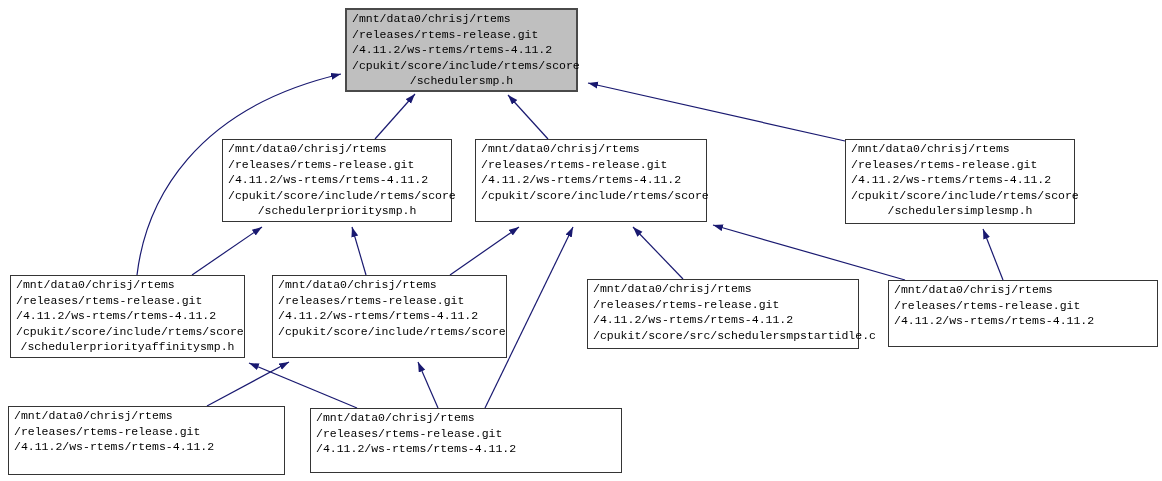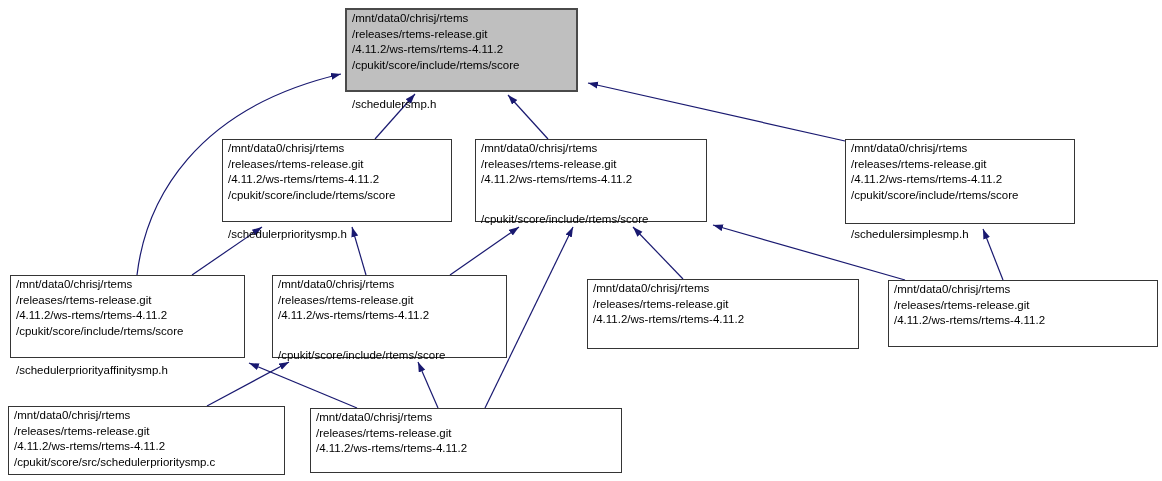--- a/index.html
+++ b/index.html
@@ -1,41 +1,41 @@
 <!DOCTYPE html>
 <html><head>
 <meta charset="utf-8">
 <style>
   html,body { margin:0; padding:0; background:#ffffff; }
   #canvas {
     position:relative;
     width:1162px; height:481px;
     background:#ffffff;
-    font-family:Liberation Sans, sans-serif;
+    font-family:Liberation Mono, monospace;
     overflow:hidden;
   }
   #edges { position:absolute; left:0; top:0; width:1162px; height:481px; }
   .node {
     position:absolute;
     box-sizing:border-box;
     background:#ffffff;
     border:1px solid #353535;
     padding:1px 5px 0 5px;
     color:#000000;
     font-size:11.5px;
     line-height:15.6px;
     white-space:nowrap;
     cursor:pointer;
   }
   .node.highlighted {
     border:2px solid #4a4a4a;
     cursor:default;
   }
   .node .line { text-align:left; }
-  .node.center-last .line:last-child { text-align:left;margin-top:24px; }
+  .node.center-last .line:last-child { text-align:center; }
   .edge { fill:none; stroke-width:1.2px; }
 </style>
 </head>
 <body>
 
 <div id="canvas">
   <svg id="edges" xmlns="http://www.w3.org/2000/svg">
     <defs>
       <marker id="arrowhead" markerWidth="11" markerHeight="8" refX="10" refY="3.5" orient="auto" markerUnits="userSpaceOnUse">
         <path d="M0,0 L10,3.5 L0,7 Z" fill="#191970"></path>
@@ -96,31 +96,31 @@
       <div class="node center-last" style="left: 272px; top: 275px; width: 235px; height: 83px; background: rgb(255, 255, 255);">
         <div class="line">/mnt/data0/chrisj/rtems</div>
         <div class="line">/releases/rtems-release.git</div>
         <div class="line">/4.11.2/ws-rtems/rtems-4.11.2</div>
         <div class="line">/cpukit/score/include/rtems/score</div>
       </div>
       <div class="node" style="left: 587px; top: 279px; width: 272px; height: 70px; background: rgb(255, 255, 255);">
         <div class="line">/mnt/data0/chrisj/rtems</div>
         <div class="line">/releases/rtems-release.git</div>
         <div class="line">/4.11.2/ws-rtems/rtems-4.11.2</div>
+        <div class="line">/cpukit/score/src/schedulersmpstartidle.c</div>
       </div>
       <div class="node" style="left: 888px; top: 280px; width: 270px; height: 67px; background: rgb(255, 255, 255);">
         <div class="line">/mnt/data0/chrisj/rtems</div>
         <div class="line">/releases/rtems-release.git</div>
         <div class="line">/4.11.2/ws-rtems/rtems-4.11.2</div>
       </div>
       <div class="node" style="left: 8px; top: 406px; width: 277px; height: 69px; background: rgb(255, 255, 255);">
         <div class="line">/mnt/data0/chrisj/rtems</div>
         <div class="line">/releases/rtems-release.git</div>
         <div class="line">/4.11.2/ws-rtems/rtems-4.11.2</div>
-        <div class="line">/cpukit/score/src/schedulerprioritysmp.c</div>
       </div>
       <div class="node" style="left: 310px; top: 408px; width: 312px; height: 65px; background: rgb(255, 255, 255);">
         <div class="line">/mnt/data0/chrisj/rtems</div>
         <div class="line">/releases/rtems-release.git</div>
         <div class="line">/4.11.2/ws-rtems/rtems-4.11.2</div>
       </div>
     </div>
 </div>
 
 </body></html>

